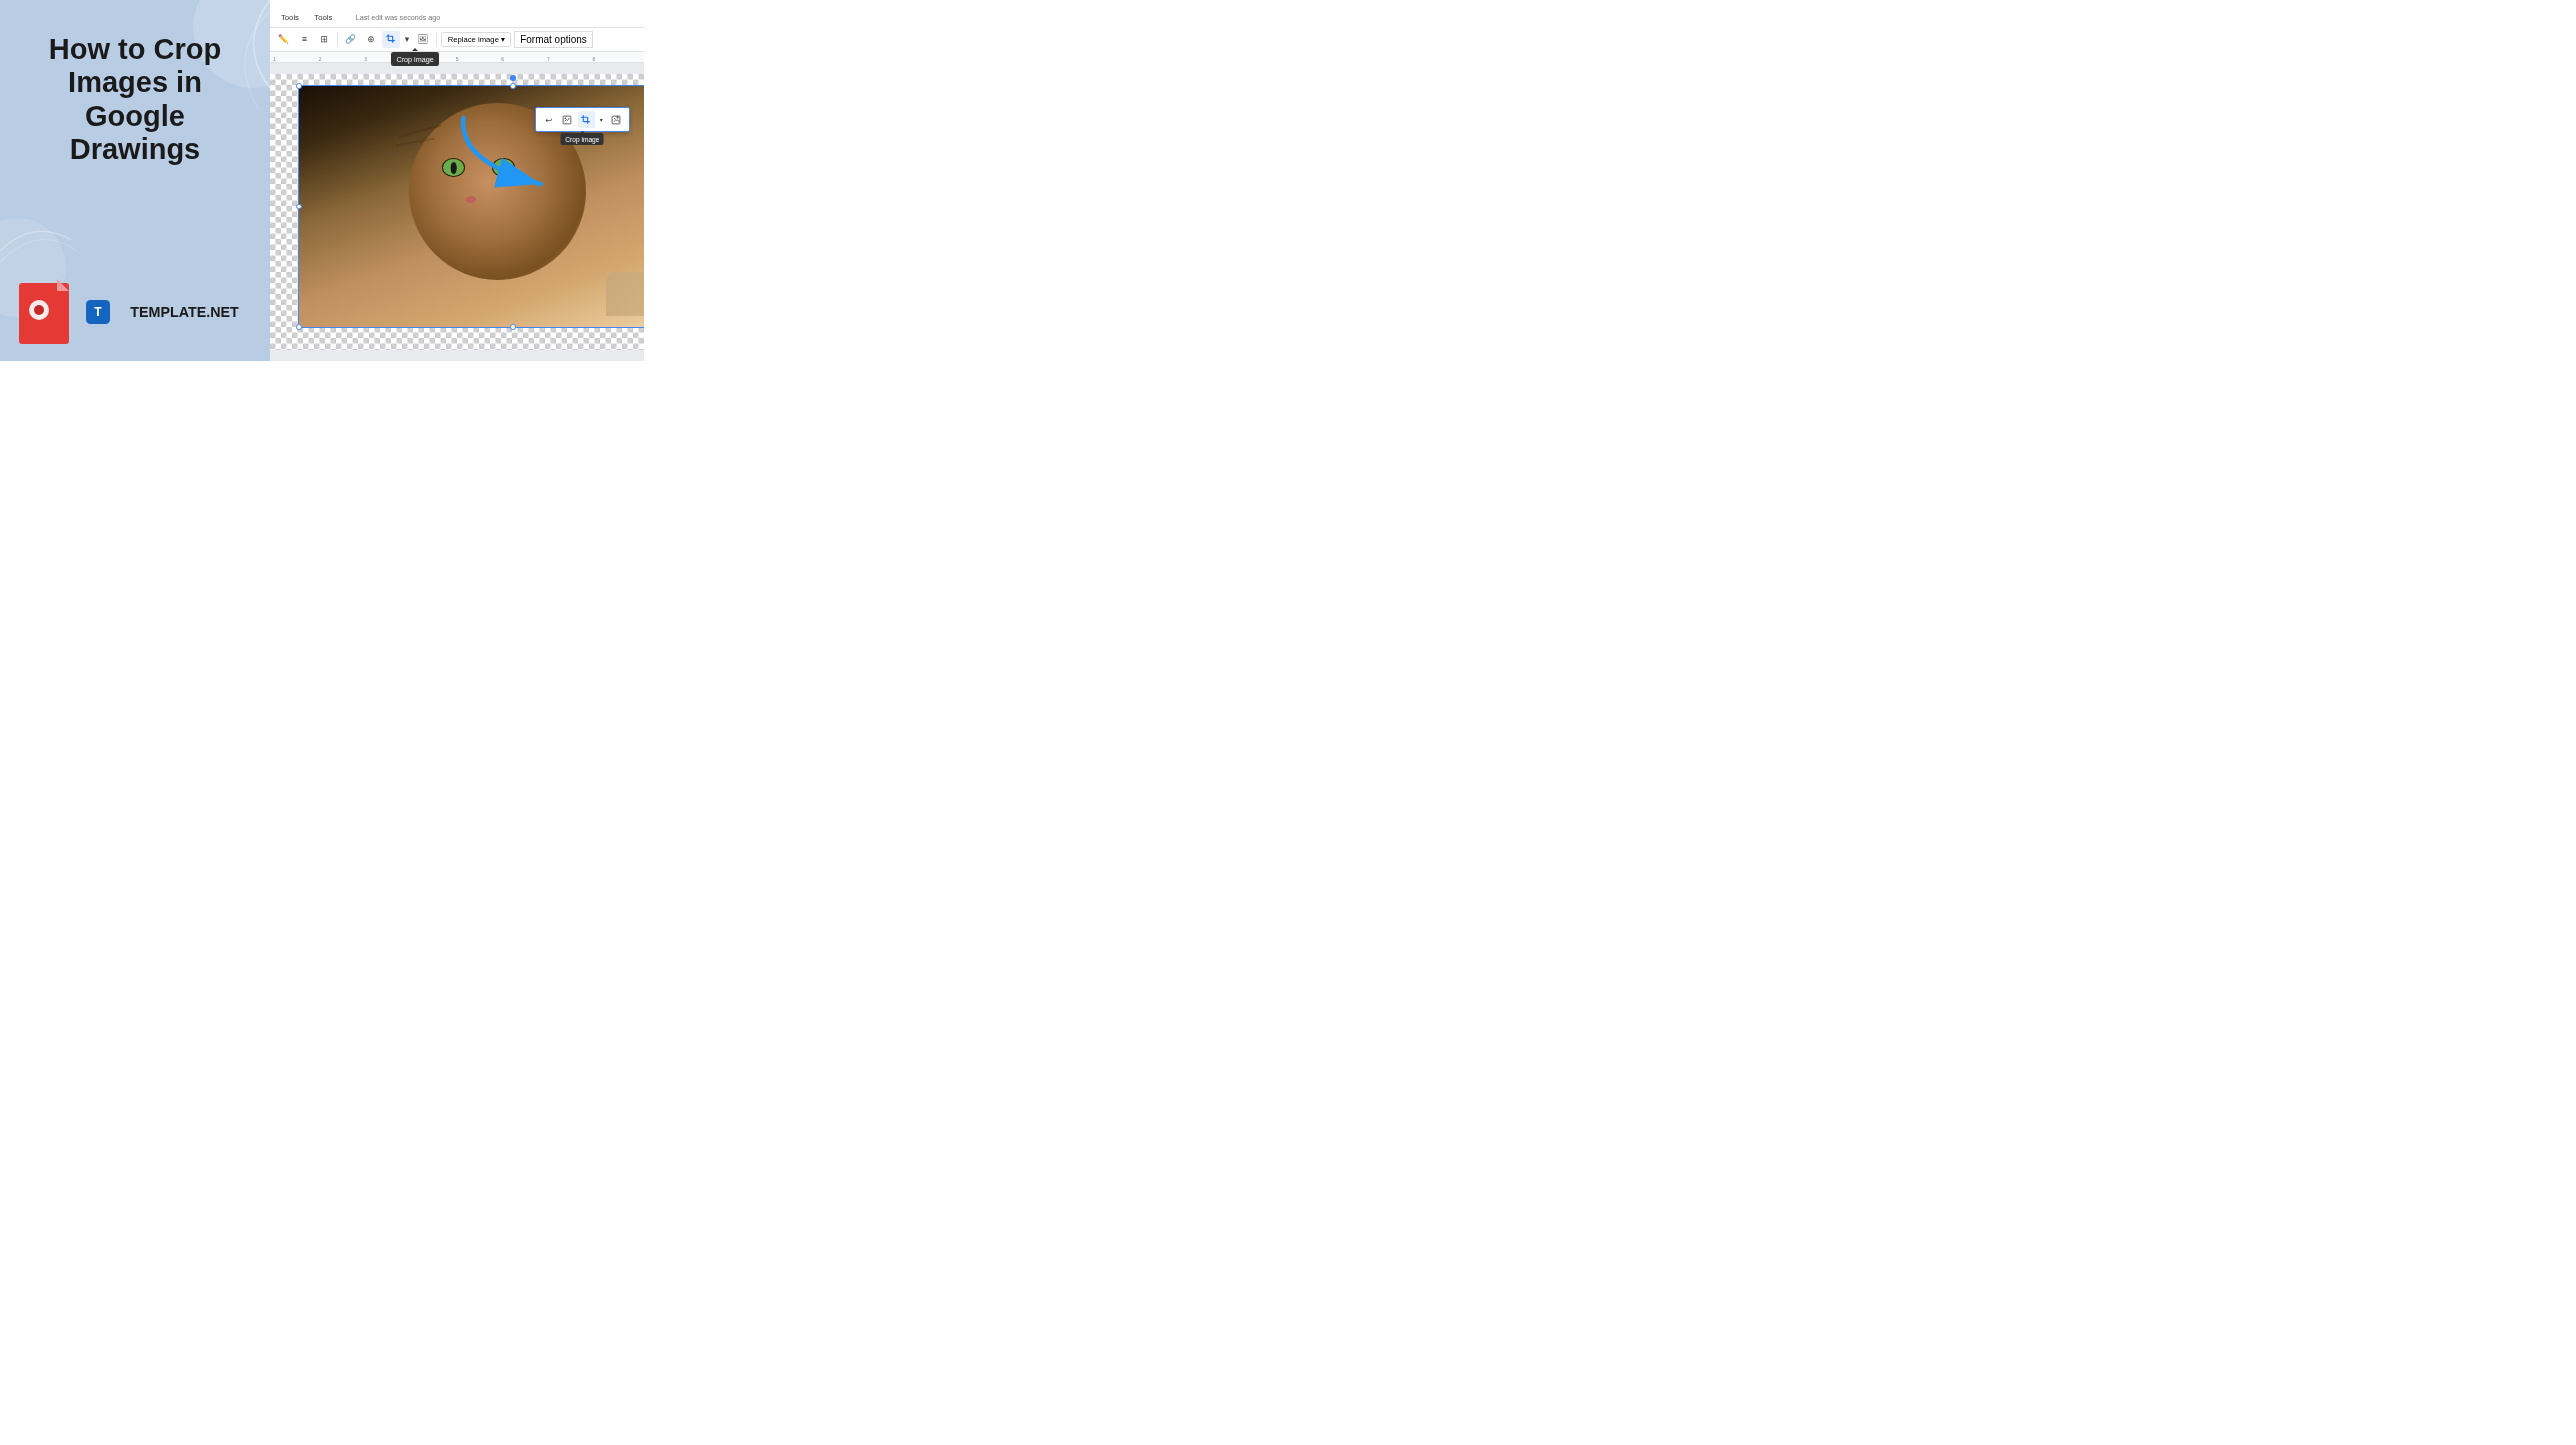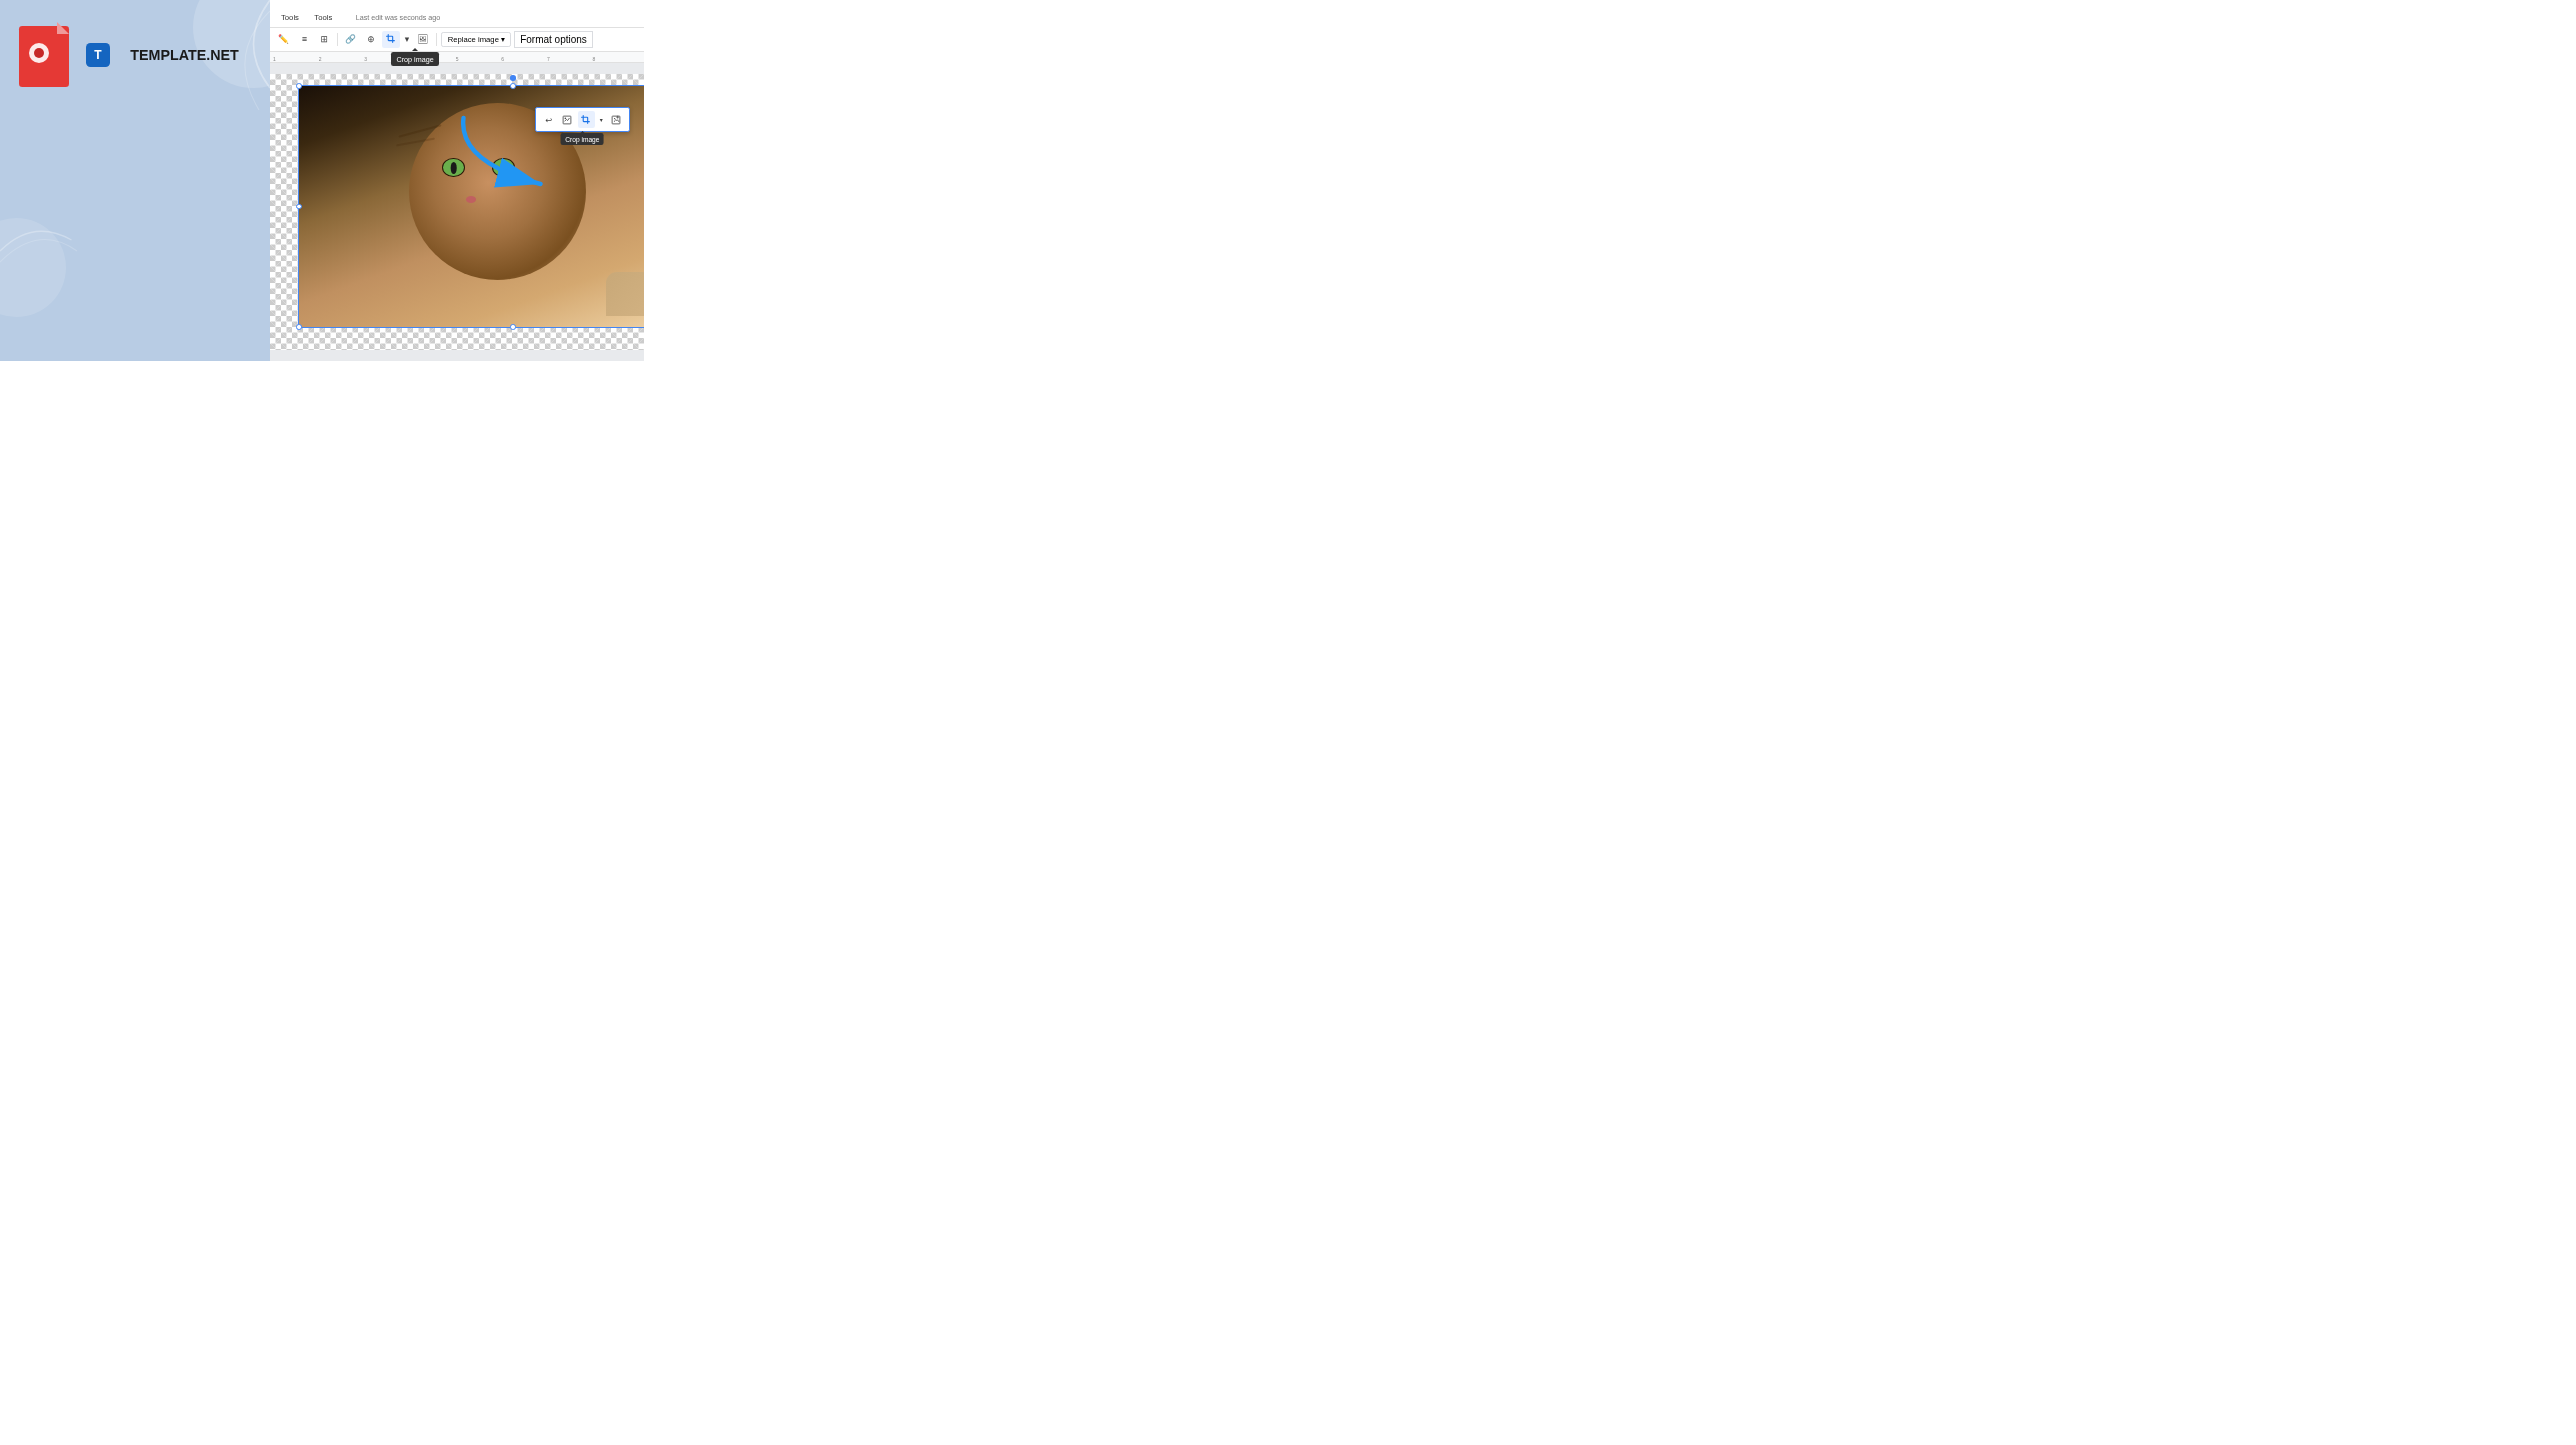--- a/index.html
+++ b/index.html
@@ -411,20 +411,26 @@
 
   <svg class="deco-svg" style="top:0;right:0;width:110px;height:110px;" viewBox="0 0 200 200">
     <path d="M200,0 Q140,80 200,160" stroke="rgba(255,255,255,0.35)" stroke-width="3" fill="none"></path>
     <path d="M200,20 Q120,100 180,200" stroke="rgba(255,255,255,0.2)" stroke-width="2" fill="none"></path>
   </svg>
   <svg class="deco-svg" style="bottom:66px;left:0;width:88px;height:88px;" viewBox="0 0 160 160">
     <path d="M0,80 Q60,20 130,60" stroke="rgba(255,255,255,0.3)" stroke-width="2.5" fill="none"></path>
     <path d="M0,100 Q70,30 140,80" stroke="rgba(255,255,255,0.18)" stroke-width="2" fill="none"></path>
   </svg>
 
+  <div class="title-text">
+    <span>How to Crop</span><br>
+    <span>Images in</span><br>
+    <span>Google</span><br>
+    <span>Drawings</span>
+  </div>
 
   <div class="bottom-branding">
 
     <div class="doc-icon">
       <div class="doc-icon-body"></div>
       <div class="doc-icon-fold"></div>
       <div class="doc-icon-circle"></div>
     </div>
 
     <div class="template-logo">

